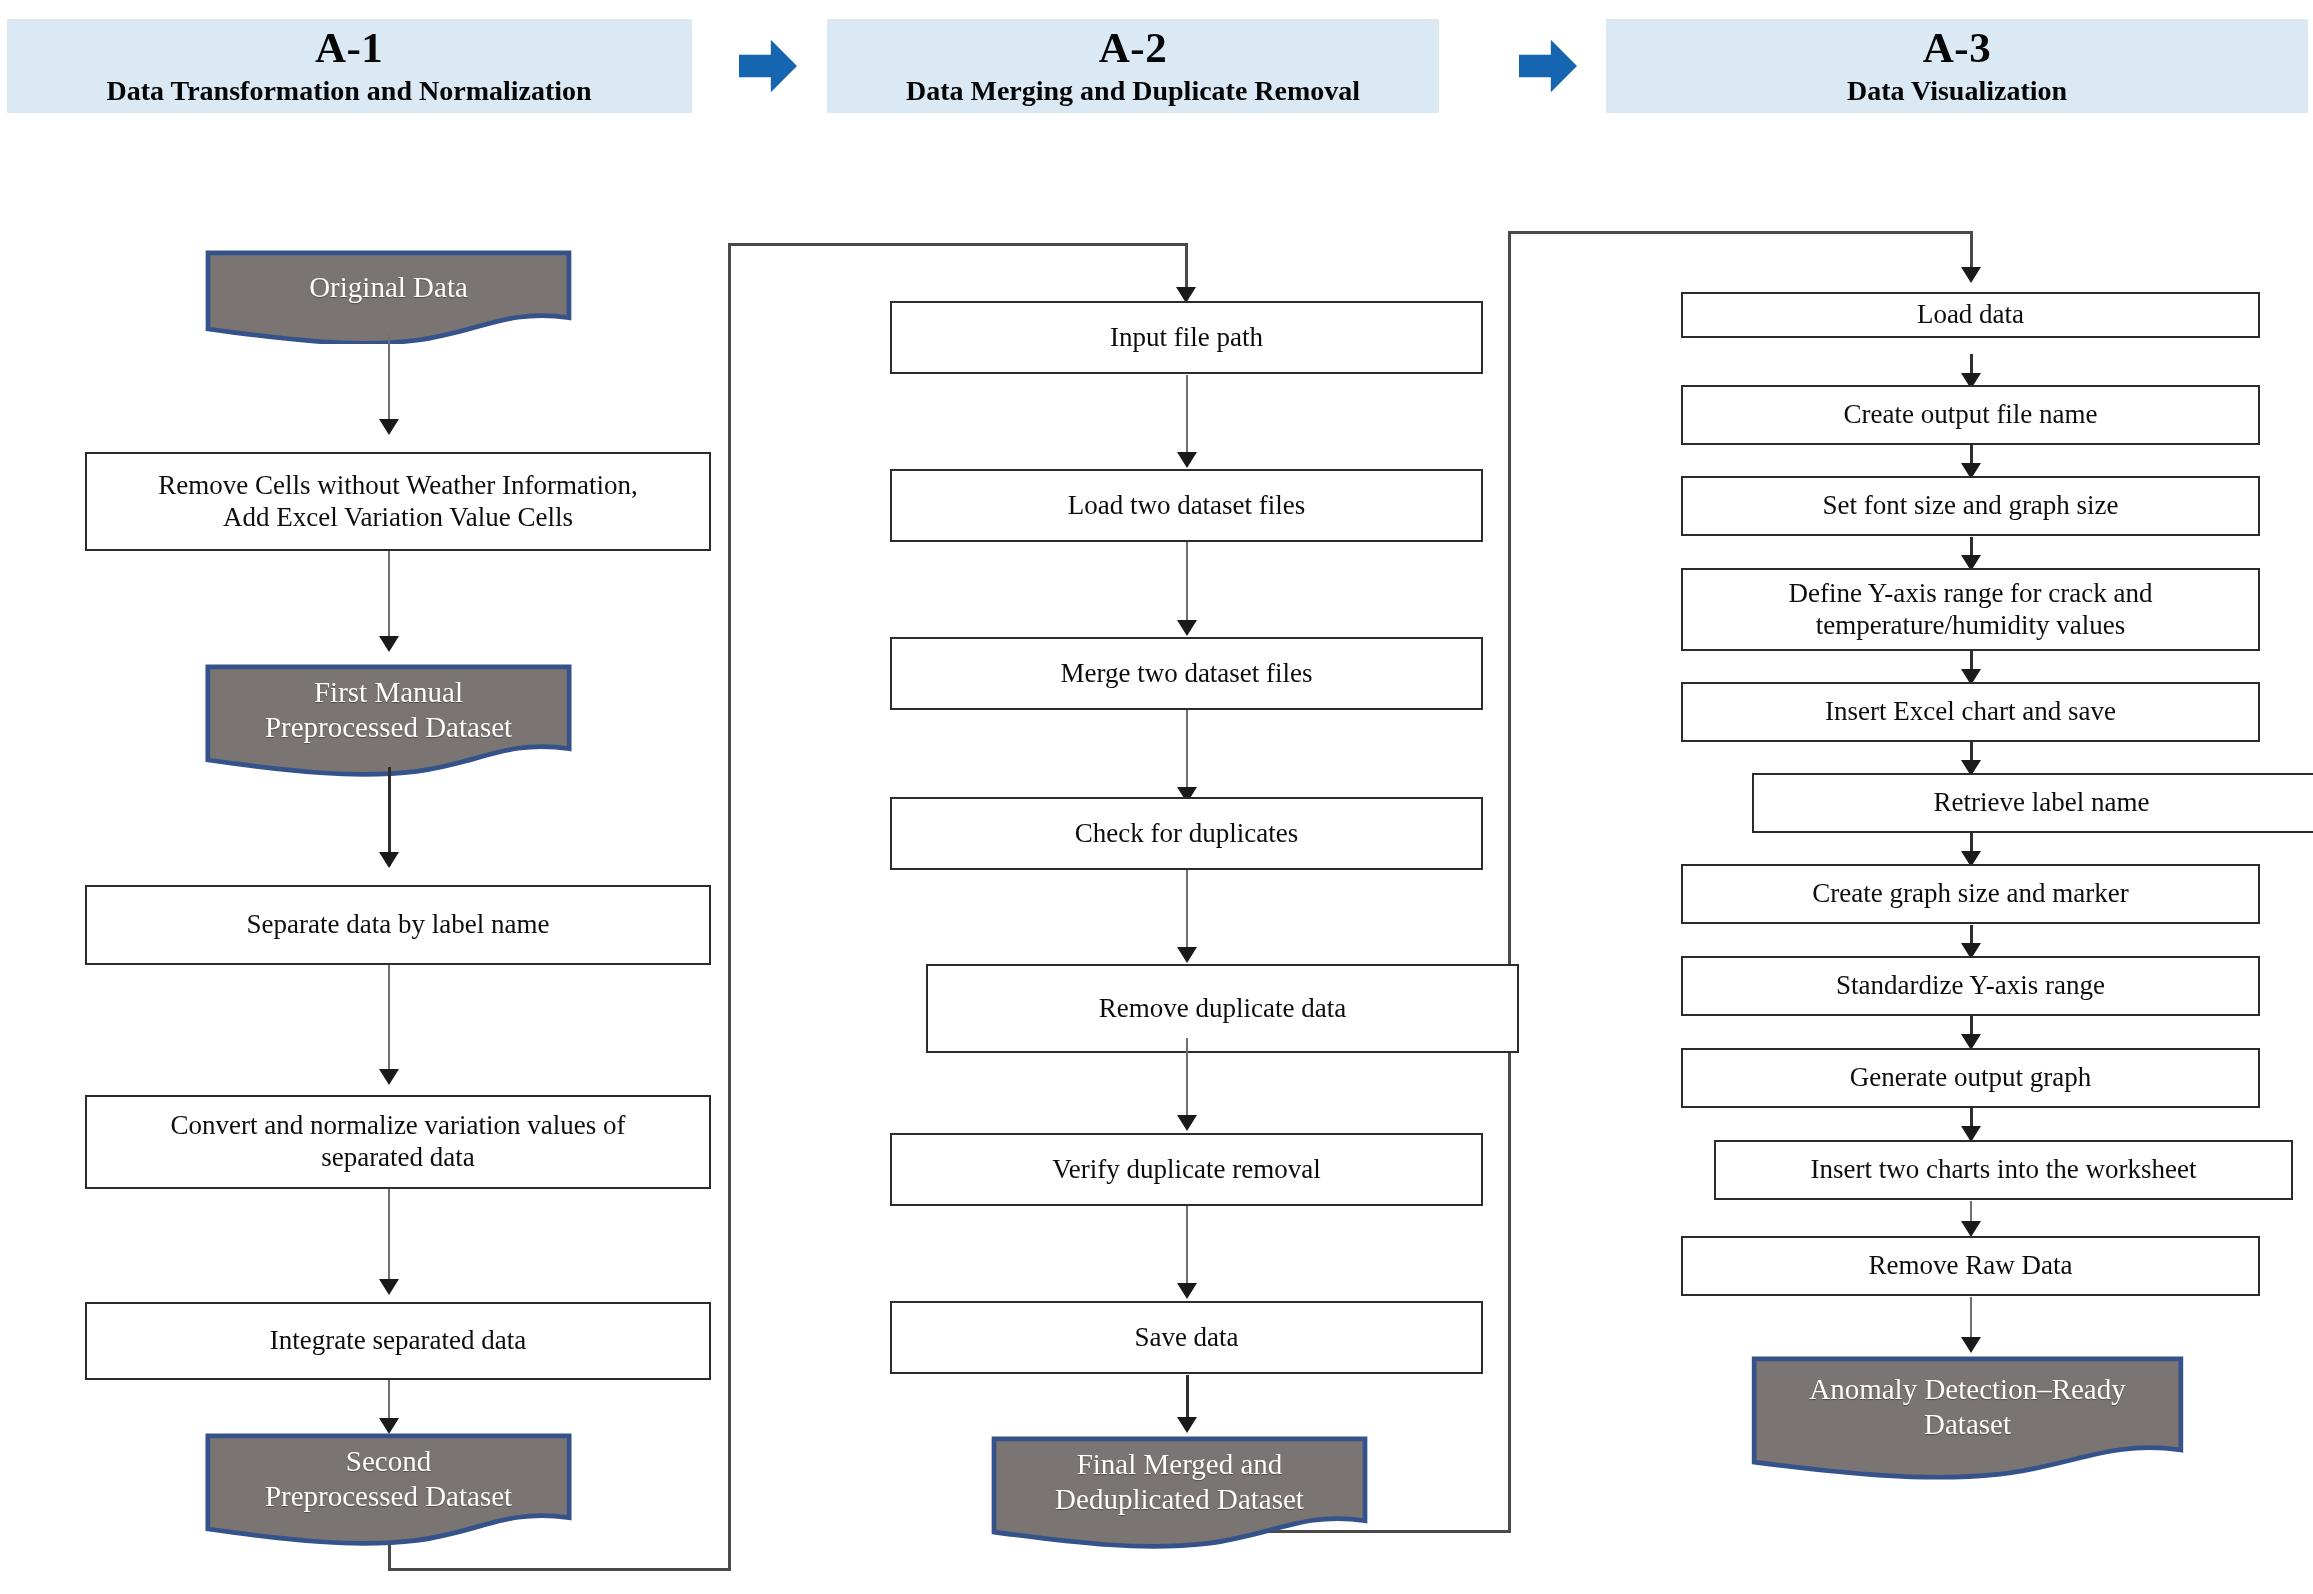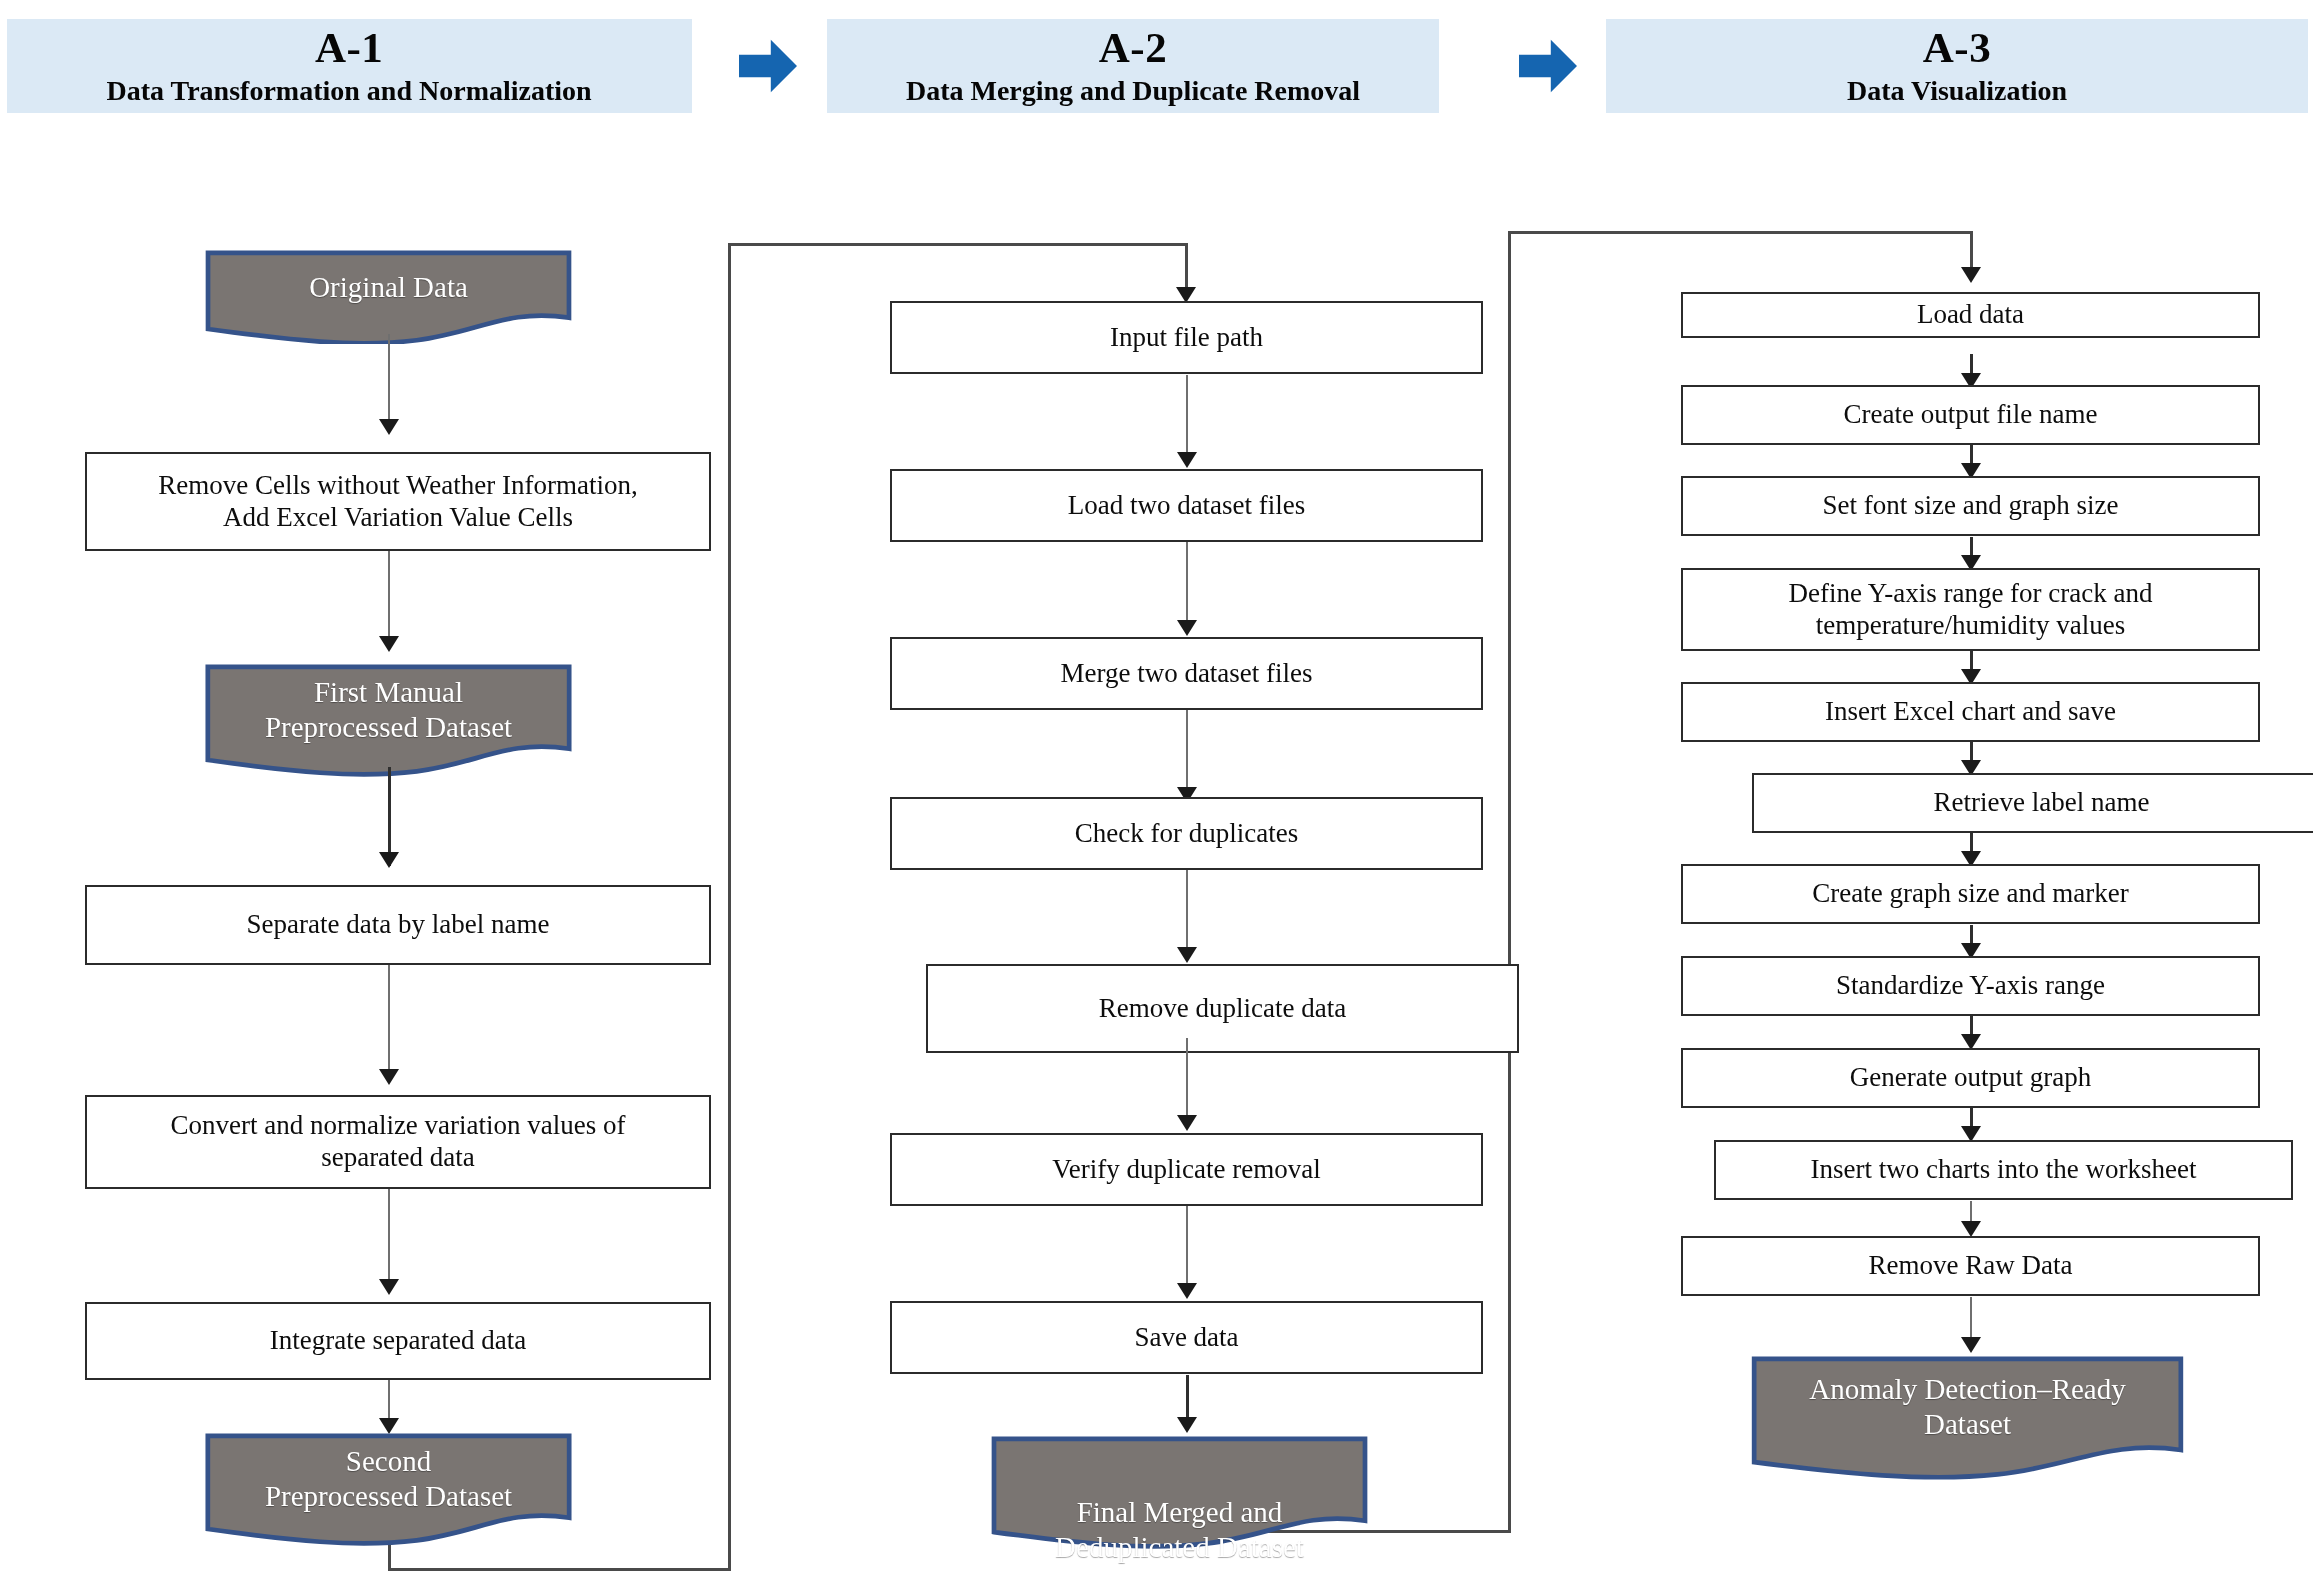--- a/index.html
+++ b/index.html
@@ -253,21 +253,21 @@
   <div class="pbox" style="left:890px; top:1301px; width:593px; height:73px;">
     <span>Save data</span>
   </div>
   <div class="vline dark" style="left:1186px; top:1375px; height:55px;"></div>
   <div class="arrowhead" style="left:1177px; top:1417px;"></div>
 
   <div class="doc" style="left:991px; top:1436px; width:377px; height:113px;">
     <svg width="377" height="113" viewBox="0 0 400 120">
       <path d="M3 3 H397 V90 C330 80, 297 106, 230 114 C163 122, 92 114, 3 102 Z" fill="#7a7572" stroke="#35538a" stroke-width="5"></path>
     </svg>
-    <div class="doclabel" style="height:92px;margin-top:48px;">
+    <div class="doclabel" style="height:92px;">
       <div>
         <div>Final Merged and</div>
         <div>Deduplicated Dataset</div>
       </div>
     </div>
   </div>
 
   <div class="pbox" style="left:1681px; top:292px; width:579px; height:46px;">
     <span>Load data</span>
   </div>

